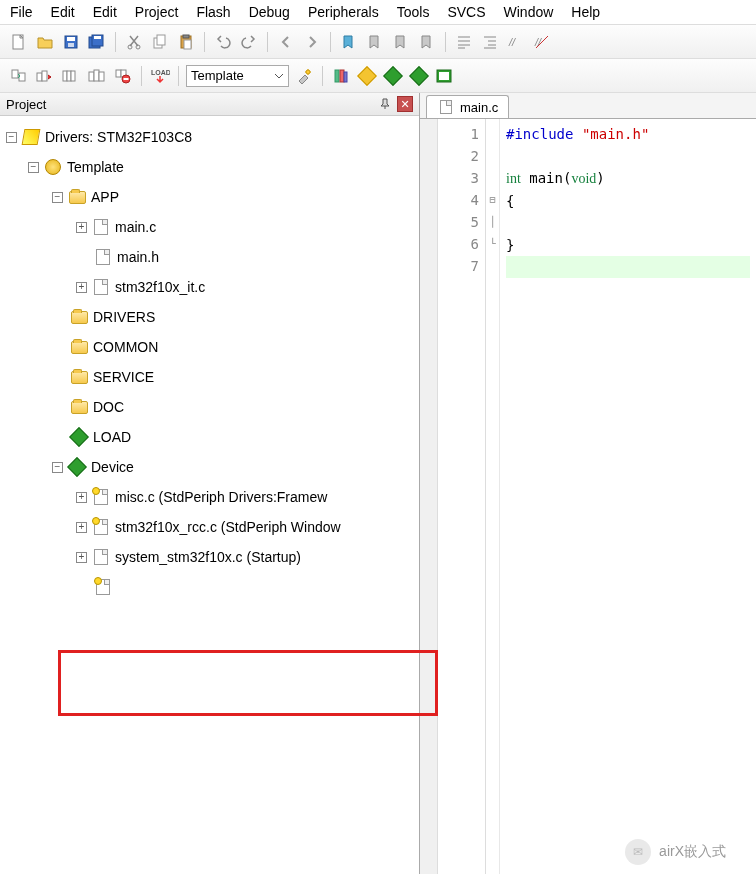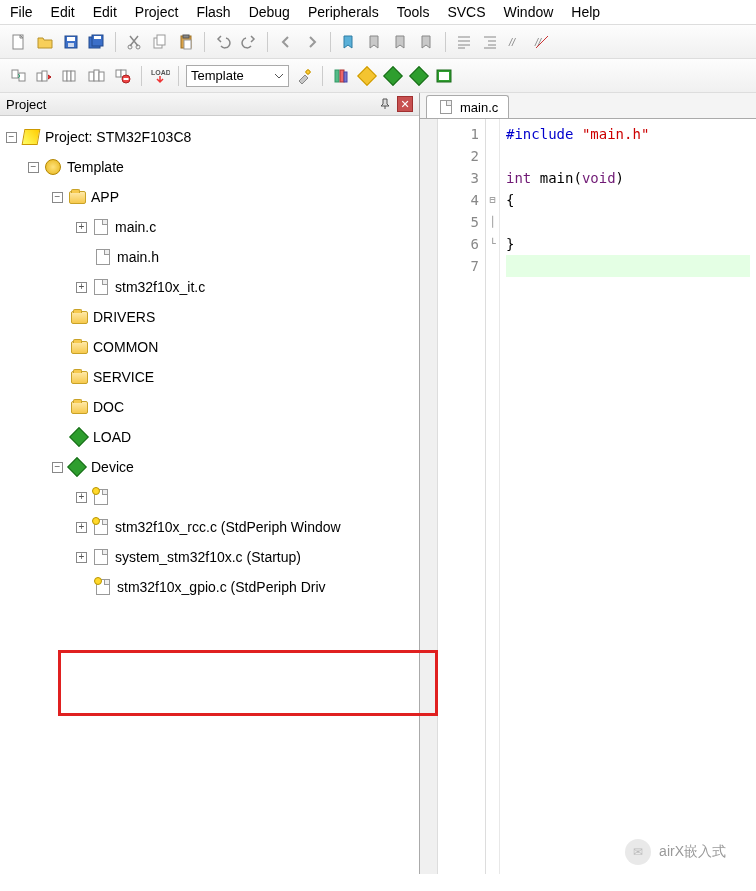--- a/index.html
+++ b/index.html
@@ -34,21 +34,21 @@
 .editor { flex: 1; display: flex; flex-direction: column; background: #fff; }
 .ed-tabs { display: flex; align-items: flex-end; height: 26px; border-bottom: 1px solid #aaa; padding-left: 6px; gap: 2px; background: #f4f4f4; }
 .ed-tab { border: 1px solid #aaa; border-bottom: none; background: #fff; padding: 3px 10px; display: flex; align-items: center; gap: 5px; font-size: 13px; border-radius: 3px 3px 0 0; }
 .ed-body { display: flex; flex: 1; }
 .margin { width: 18px; background: #f0f0f0; border-right: 1px solid #ddd; }
 .gutter { width: 48px; background: #fff; border-right: 1px solid #ddd; text-align: right; padding: 4px 6px 0 0; color: #888; font-family: Consolas, monospace; font-size: 14px; line-height: 22px; }
 .fold { width: 14px; border-right: 1px solid #e8e8e8; background: #fff; padding-top: 4px; font-family: monospace; font-size: 10px; line-height: 22px; text-align: center; color: #888; }
 .code { flex: 1; padding: 4px 6px 0; font-family: Consolas, monospace; font-size: 14px; line-height: 22px; white-space: pre; }
 .kw { color: #0000cc; }
 .str { color: #cc0000; }
-.typ { color: #701a75; }
+.typ { color: #15803d; font-family: Liberation Serif, serif; }
 .curline { background: #e4ffe4; display: inline-block; width: 100%; }
 .watermark { position: absolute; right: 30px; bottom: 26px; display: flex; align-items: center; gap: 8px; font-size: 14px; color: #999; }
 .wm-badge { width: 26px; height: 26px; border-radius: 50%; background: #e9e9e9; display:flex; align-items:center; justify-content:center; color:#bbb; font-size:12px; }
 svg { display: block; }
 </style>
 </head>
 <body>
 
 <div class="menubar">
   <span>File</span>
@@ -283,21 +283,21 @@
         <div class="close-btn">✕</div>
       </div>
     </div>
     <div class="tree">
 
       <div class="tree-row" style="padding-left:4px">
         <div class="exp">−</div>
         <span class="ico">
             <span class="wk-ico"></span>
           </span>
-        <span>Project: STM32F103C8</span>
+        <span>Drivers: STM32F103C8</span>
       </div>
 
       <div class="tree-row" style="padding-left:26px">
         <div class="exp">−</div>
         <span class="ico">
             <span class="gear-ico"></span>
           </span>
         <span>Template</span>
       </div>
 
@@ -376,20 +376,21 @@
         <span>Device</span>
       </div>
 
       <div class="tree-row" style="padding-left:74px">
         <div class="exp">+</div>
         <span class="ico">
             <span class="file-ico">
               <span class="key-dot"></span>
             </span>
           </span>
+        <span>misc.c (StdPeriph Drivers:Framew</span>
       </div>
       <div class="tree-row" style="padding-left:74px">
         <div class="exp">+</div>
         <span class="ico">
             <span class="file-ico">
               <span class="key-dot"></span>
             </span>
           </span>
         <span>stm32f10x_rcc.c (StdPeriph Window</span>
       </div>
@@ -400,21 +401,20 @@
           </span>
         <span>system_stm32f10x.c (Startup)</span>
       </div>
       <div class="tree-row" style="padding-left:74px">
         <span class="exp-ph"></span>
         <span class="ico">
             <span class="file-ico">
               <span class="key-dot"></span>
             </span>
           </span>
-        <span>stm32f10x_gpio.c (StdPeriph Driv</span>
       </div>
 
     </div>
   </div>
 
   <div class="editor">
     <div class="ed-tabs">
       <div class="ed-tab">
         <span class="ico">
             <span class="file-ico" style="width:12px;height:14px"></span>

